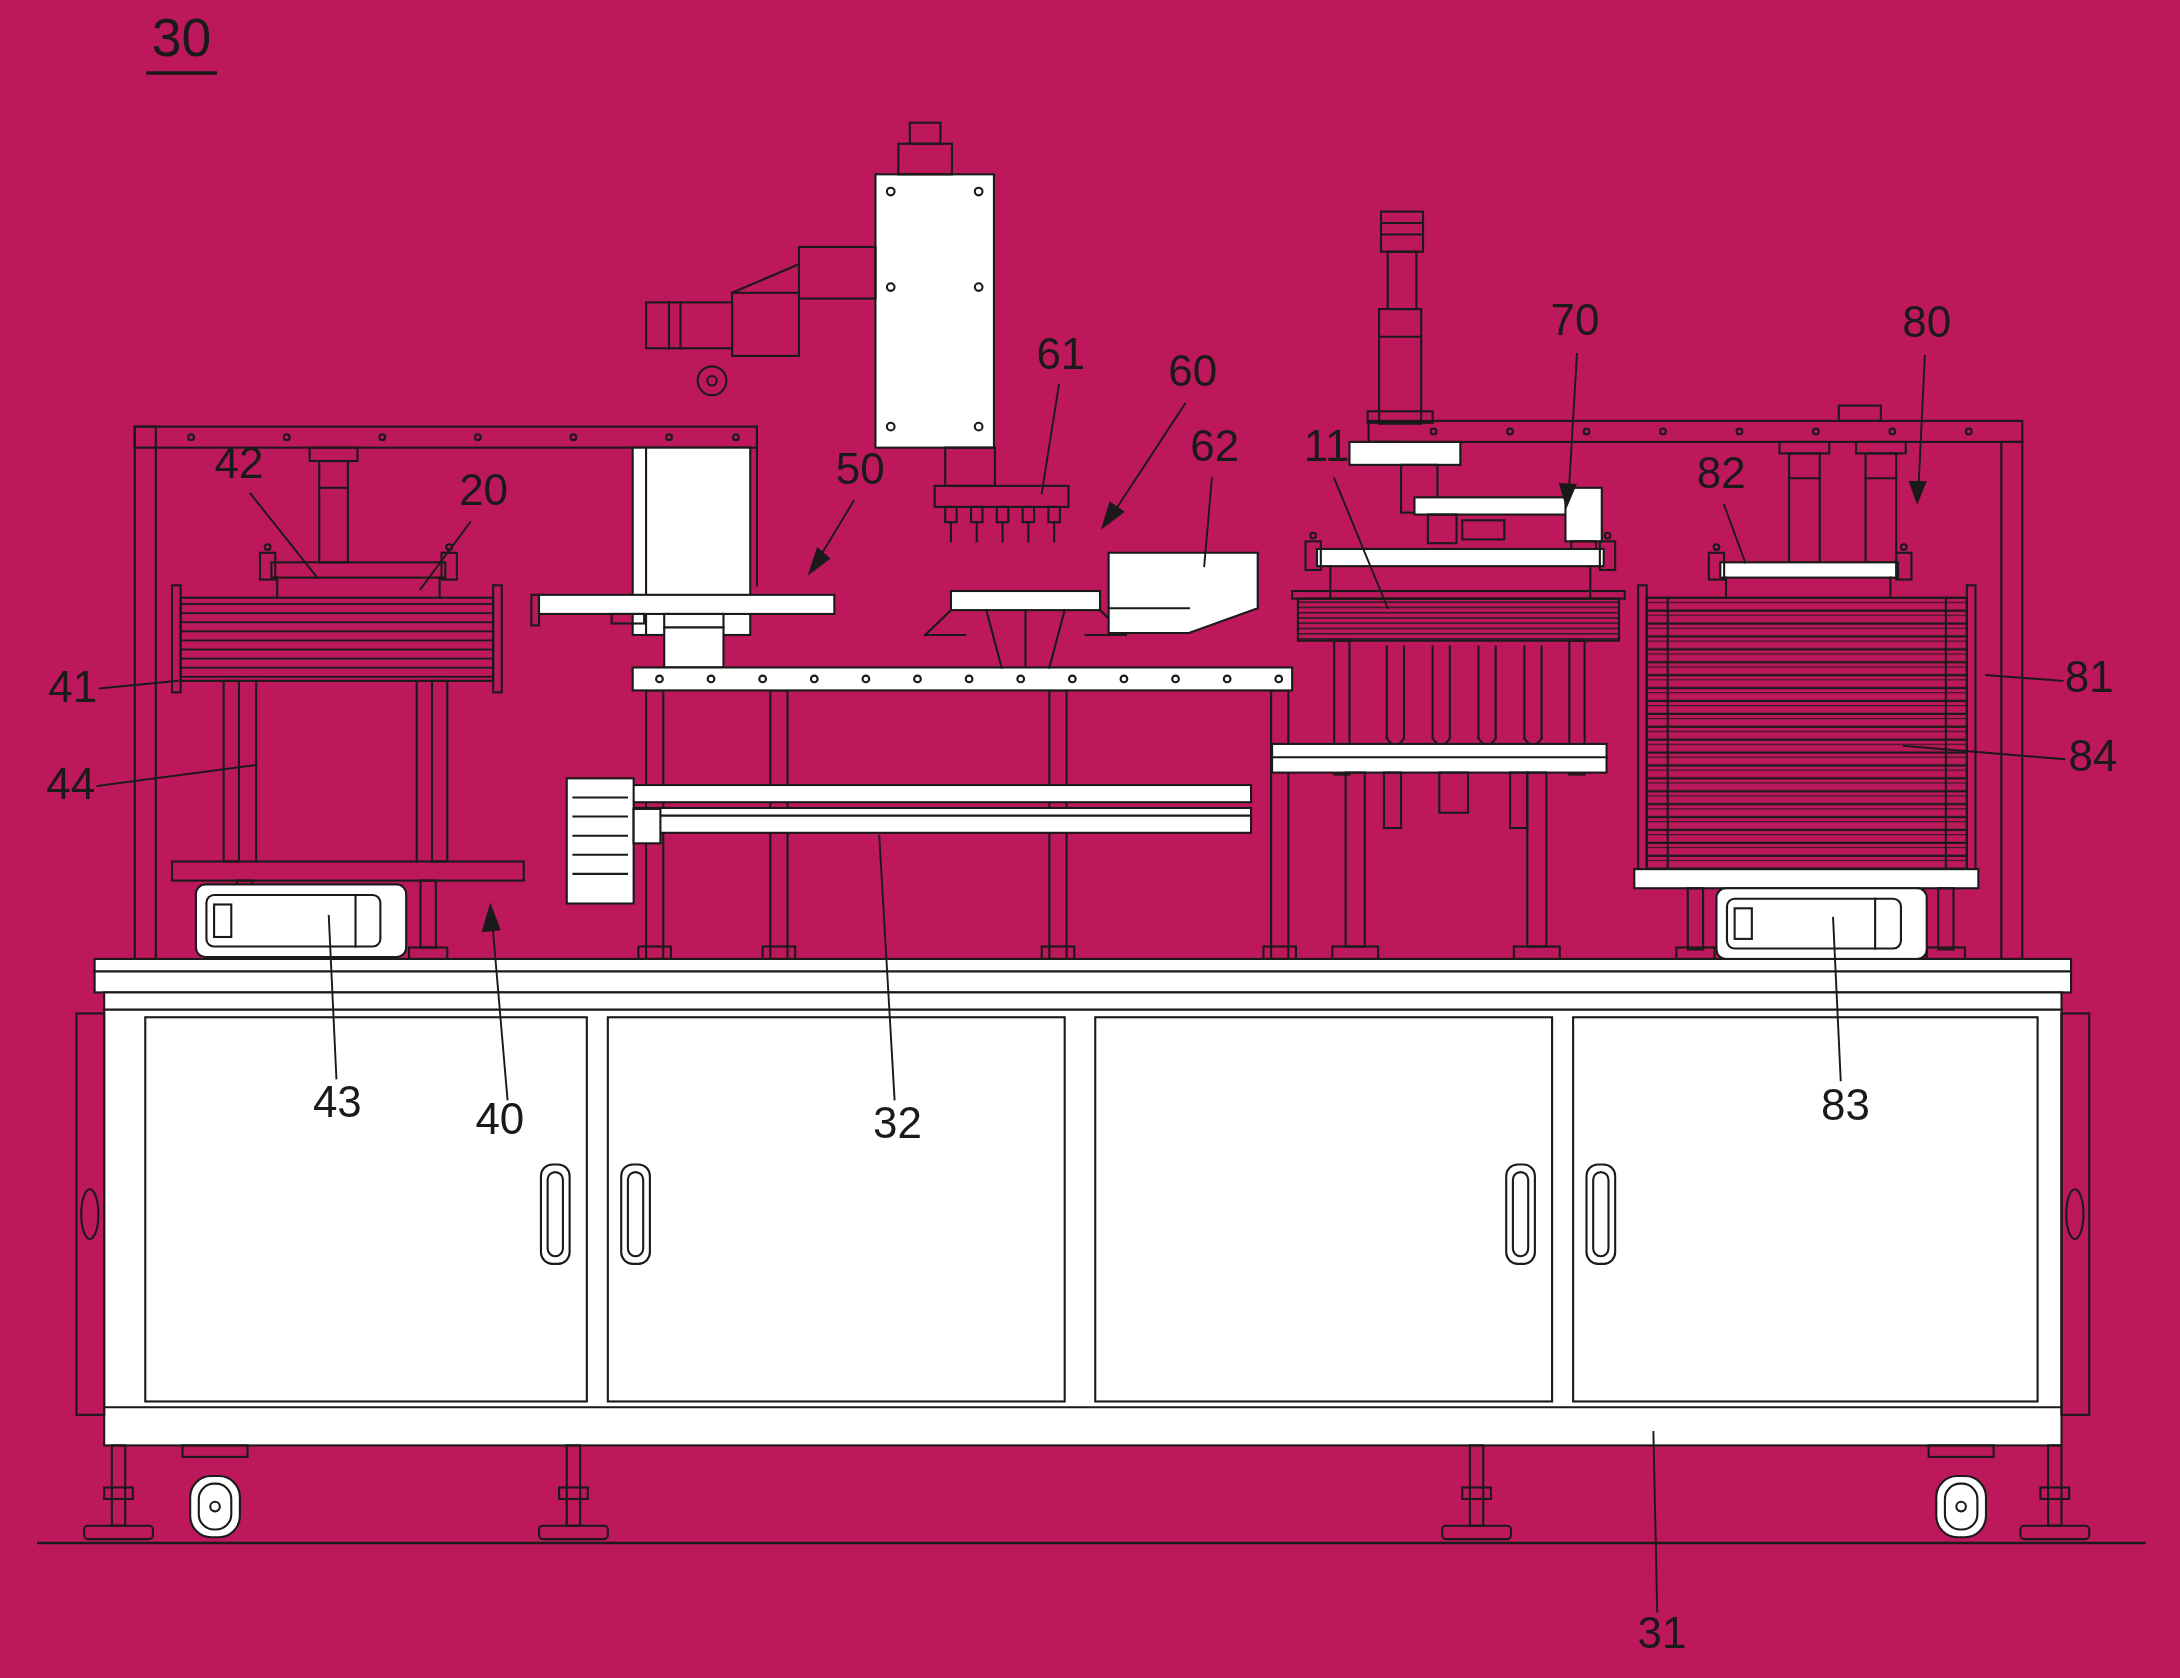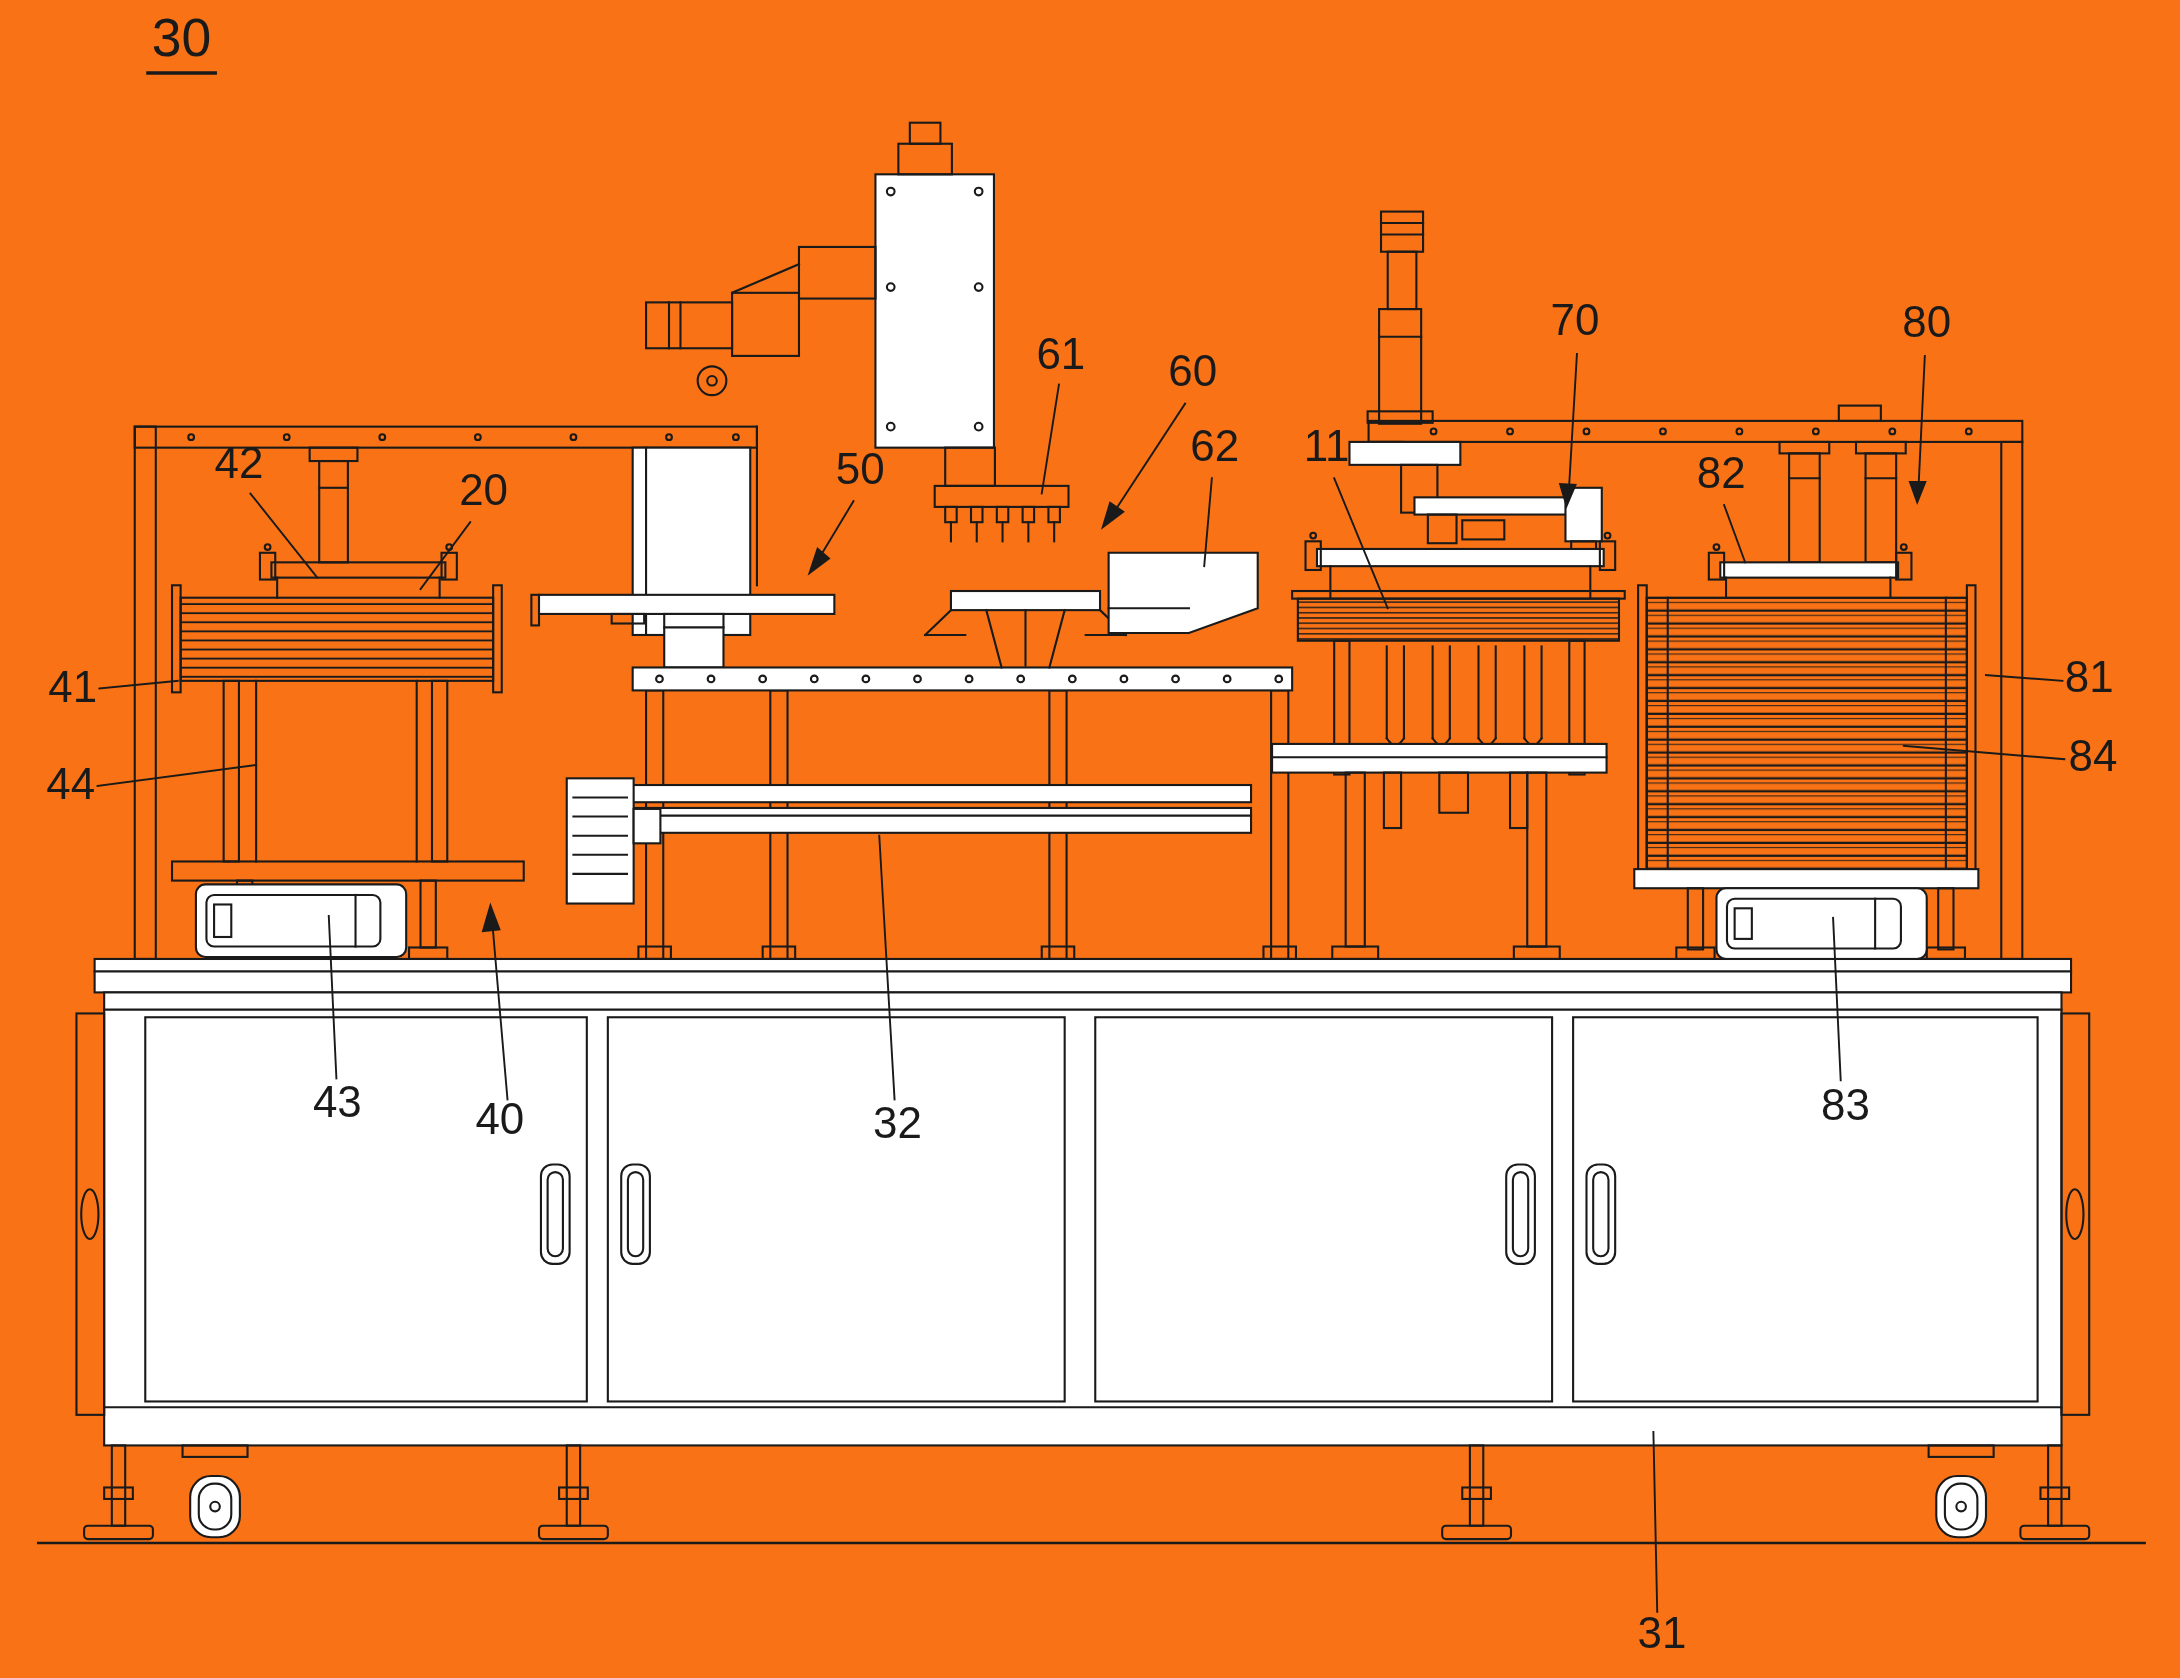--- a/index.html
+++ b/index.html
@@ -1,16 +1,16 @@
 <!DOCTYPE html>
 <html><head>
 <meta charset="utf-8">
 <style>
   html,body{margin:0;padding:0;background:#ffffff;}
-  .sheet{position:relative;width:2180px;height:1679px;background:#f97316;overflow:hidden;}
+  .sheet{position:relative;width:2180px;height:1679px;background:#be185d;overflow:hidden;}
   svg{position:absolute;left:0;top:0;width:100%;height:100%;}
   svg text{font-family:"Liberation Sans","DejaVu Sans",sans-serif;font-size:46px;fill:#1a1a1a;text-anchor:middle;}
   svg text.title{font-size:56px;}
 </style>
 </head>
 <body>
 
 <div class="sheet">
 <svg viewBox="0 0 2281 1756">
   <defs>

